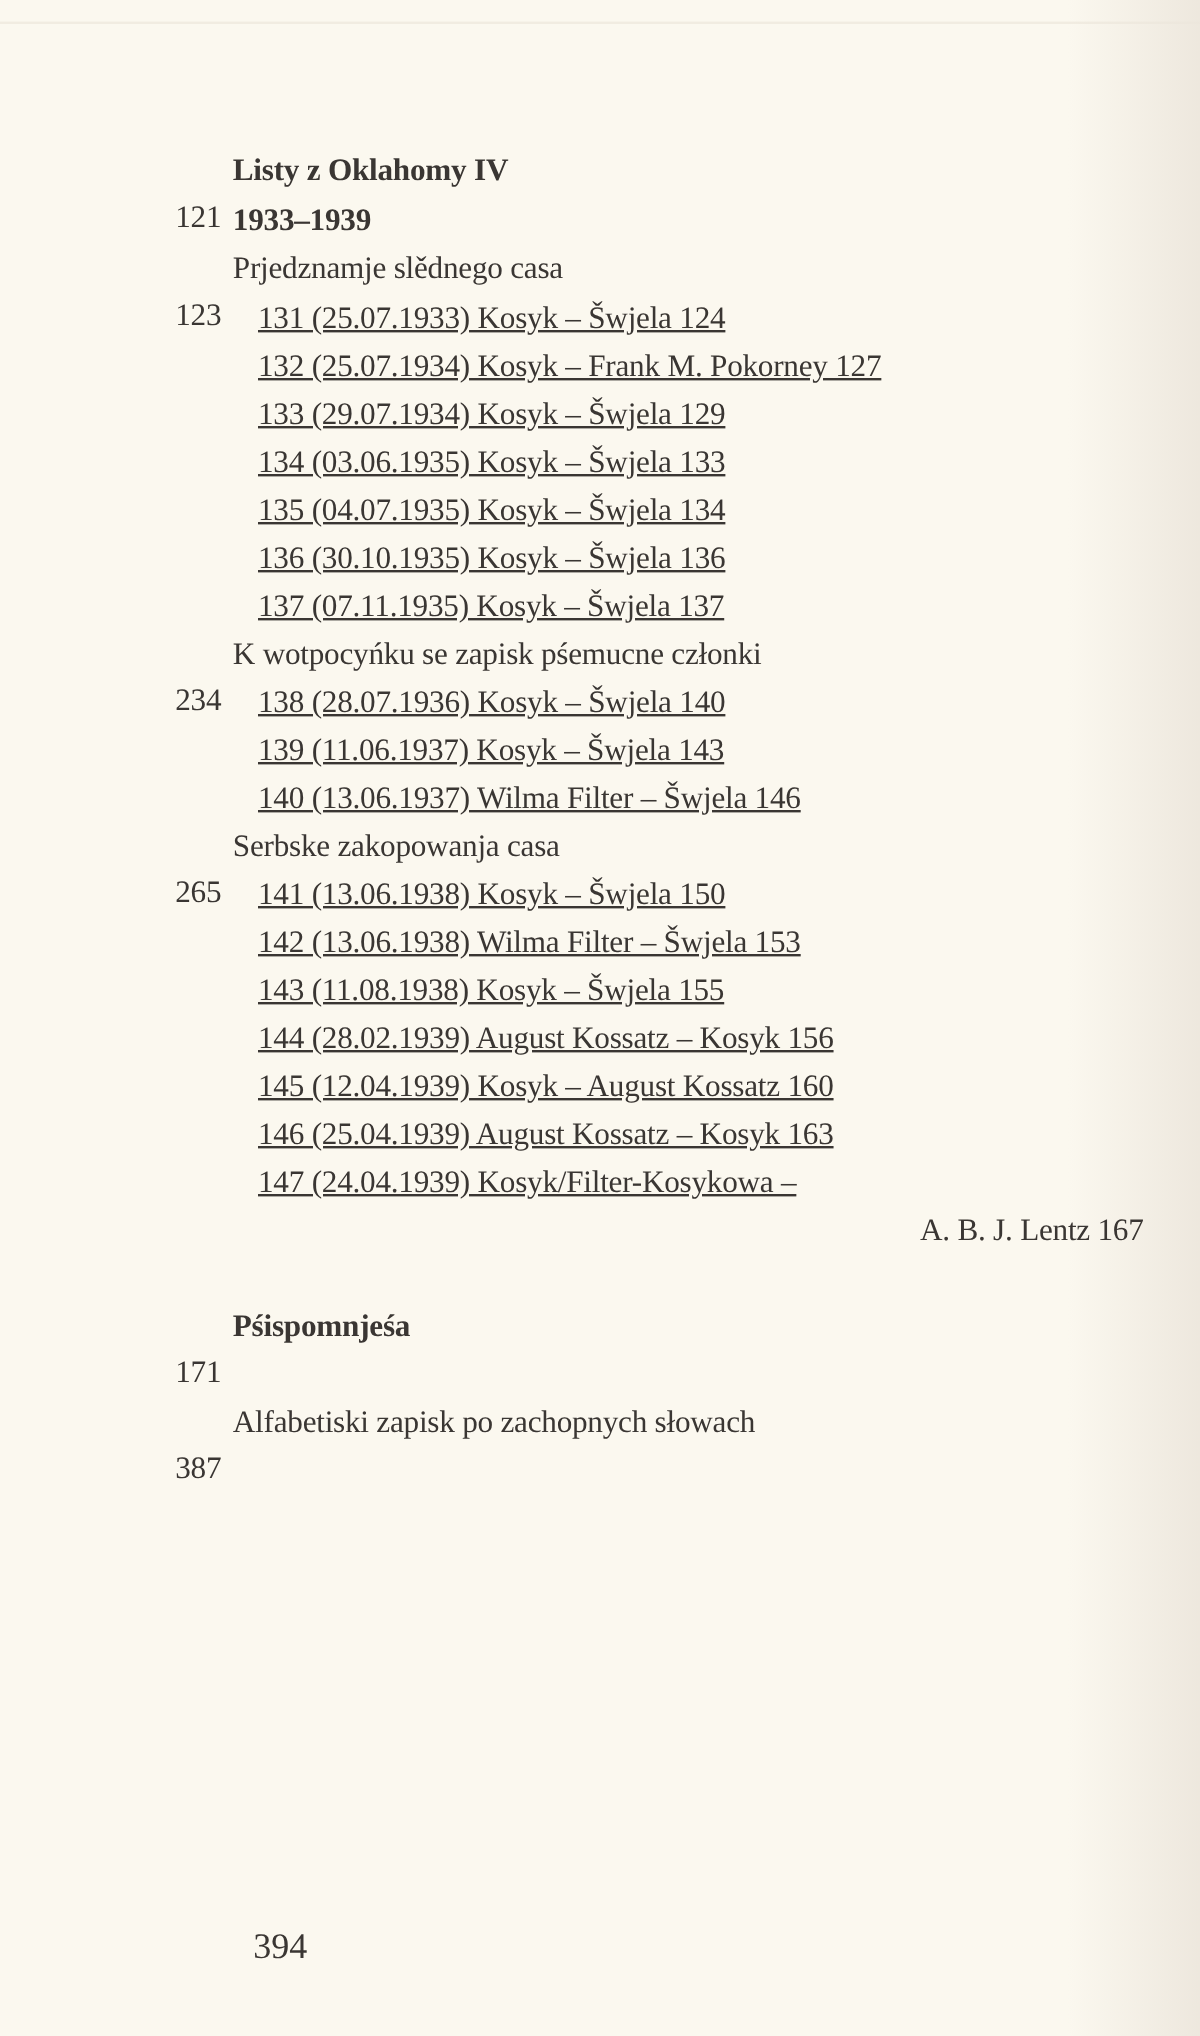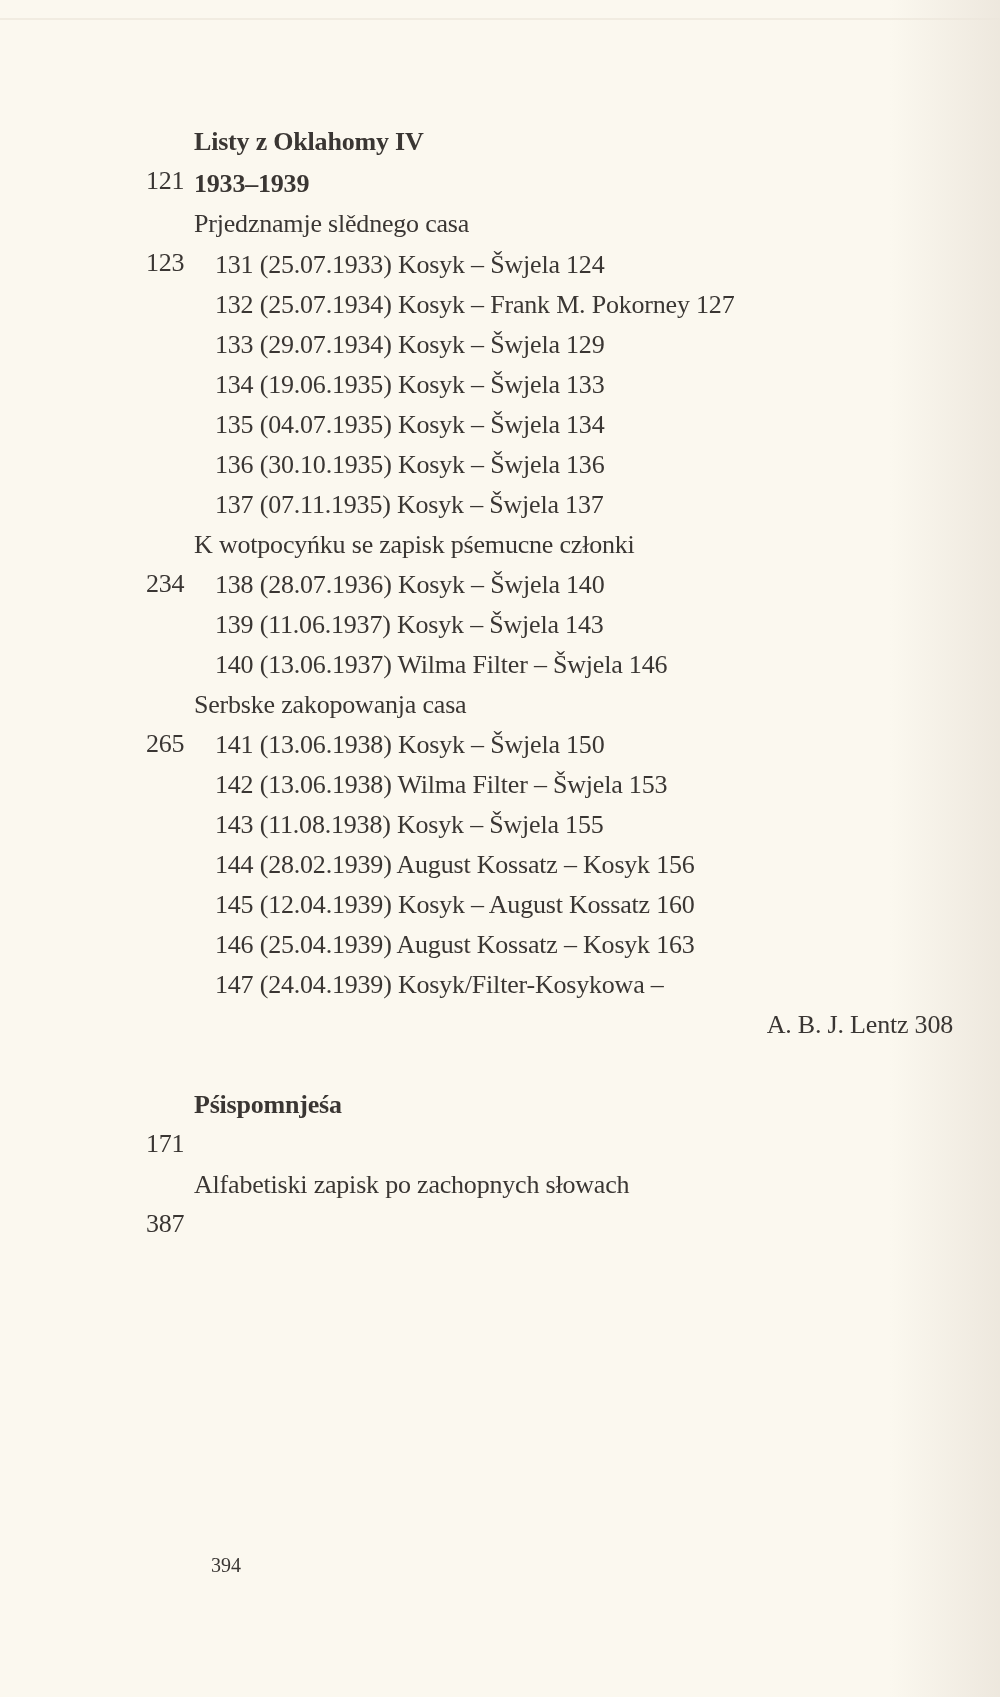--- a/index.html
+++ b/index.html
@@ -44,31 +44,32 @@
       left: 146px;
       margin-top: 39px;
     }
     .title {
       position: absolute;
       left: 194px;
     }
     .sub {
       position: absolute;
       left: 215px;
+      text-decoration: underline;
     }
     .bold { font-weight: bold; }
     .cont {
       position: absolute;
       right: 47px;
     }
     .folio {
       position: absolute;
       left: 211px;
-      top: 1550px;
-      font-size: 20px;
+      top: 1608px;
+      font-size: 30px;
       line-height: 30px;
     }
   </style>
 </head>
 <body>
 
 <div class="top-edge"></div>
 <div class="page-shade"></div>
 
 <div class="toc">
@@ -88,21 +89,21 @@
   <div class="row" style="top:250px">
       <span class="sub">131 (25.07.1933) Kosyk – Šwjela  124</span>
     </div>
   <div class="row" style="top:290px">
       <span class="sub">132 (25.07.1934) Kosyk – Frank M. Pokorney  127</span>
     </div>
   <div class="row" style="top:330px">
       <span class="sub">133 (29.07.1934) Kosyk – Šwjela  129</span>
     </div>
   <div class="row" style="top:370px">
-      <span class="sub">134 (19.06.1935) Kosyk – Šwjela  133</span>
+      <span class="sub">134 (03.06.1935) Kosyk – Šwjela  133</span>
     </div>
   <div class="row" style="top:410px">
       <span class="sub">135 (04.07.1935) Kosyk – Šwjela  134</span>
     </div>
   <div class="row" style="top:450px">
       <span class="sub">136 (30.10.1935) Kosyk – Šwjela  136</span>
     </div>
   <div class="row" style="top:490px">
       <span class="sub">137 (07.11.1935) Kosyk – Šwjela  137</span>
     </div>
@@ -140,21 +141,21 @@
   <div class="row" style="top:890px">
       <span class="sub">145 (12.04.1939) Kosyk – August Kossatz  160</span>
     </div>
   <div class="row" style="top:930px">
       <span class="sub">146 (25.04.1939) August Kossatz – Kosyk  163</span>
     </div>
   <div class="row" style="top:970px">
       <span class="sub">147 (24.04.1939) Kosyk/Filter-Kosykowa –</span>
     </div>
   <div class="row" style="top:1010px; width:1000px">
-    <span class="cont">A. B. J. Lentz 308</span>
+    <span class="cont">A. B. J. Lentz 167</span>
   </div>
 
   <div class="row" style="top:1090px">
     <span class="num">171</span>
     <span class="title bold">Pśispomnjeśa</span>
   </div>
 
   <div class="row" style="top:1170px">
     <span class="num">387</span>
     <span class="title">Alfabetiski zapisk po zachopnych słowach</span>

